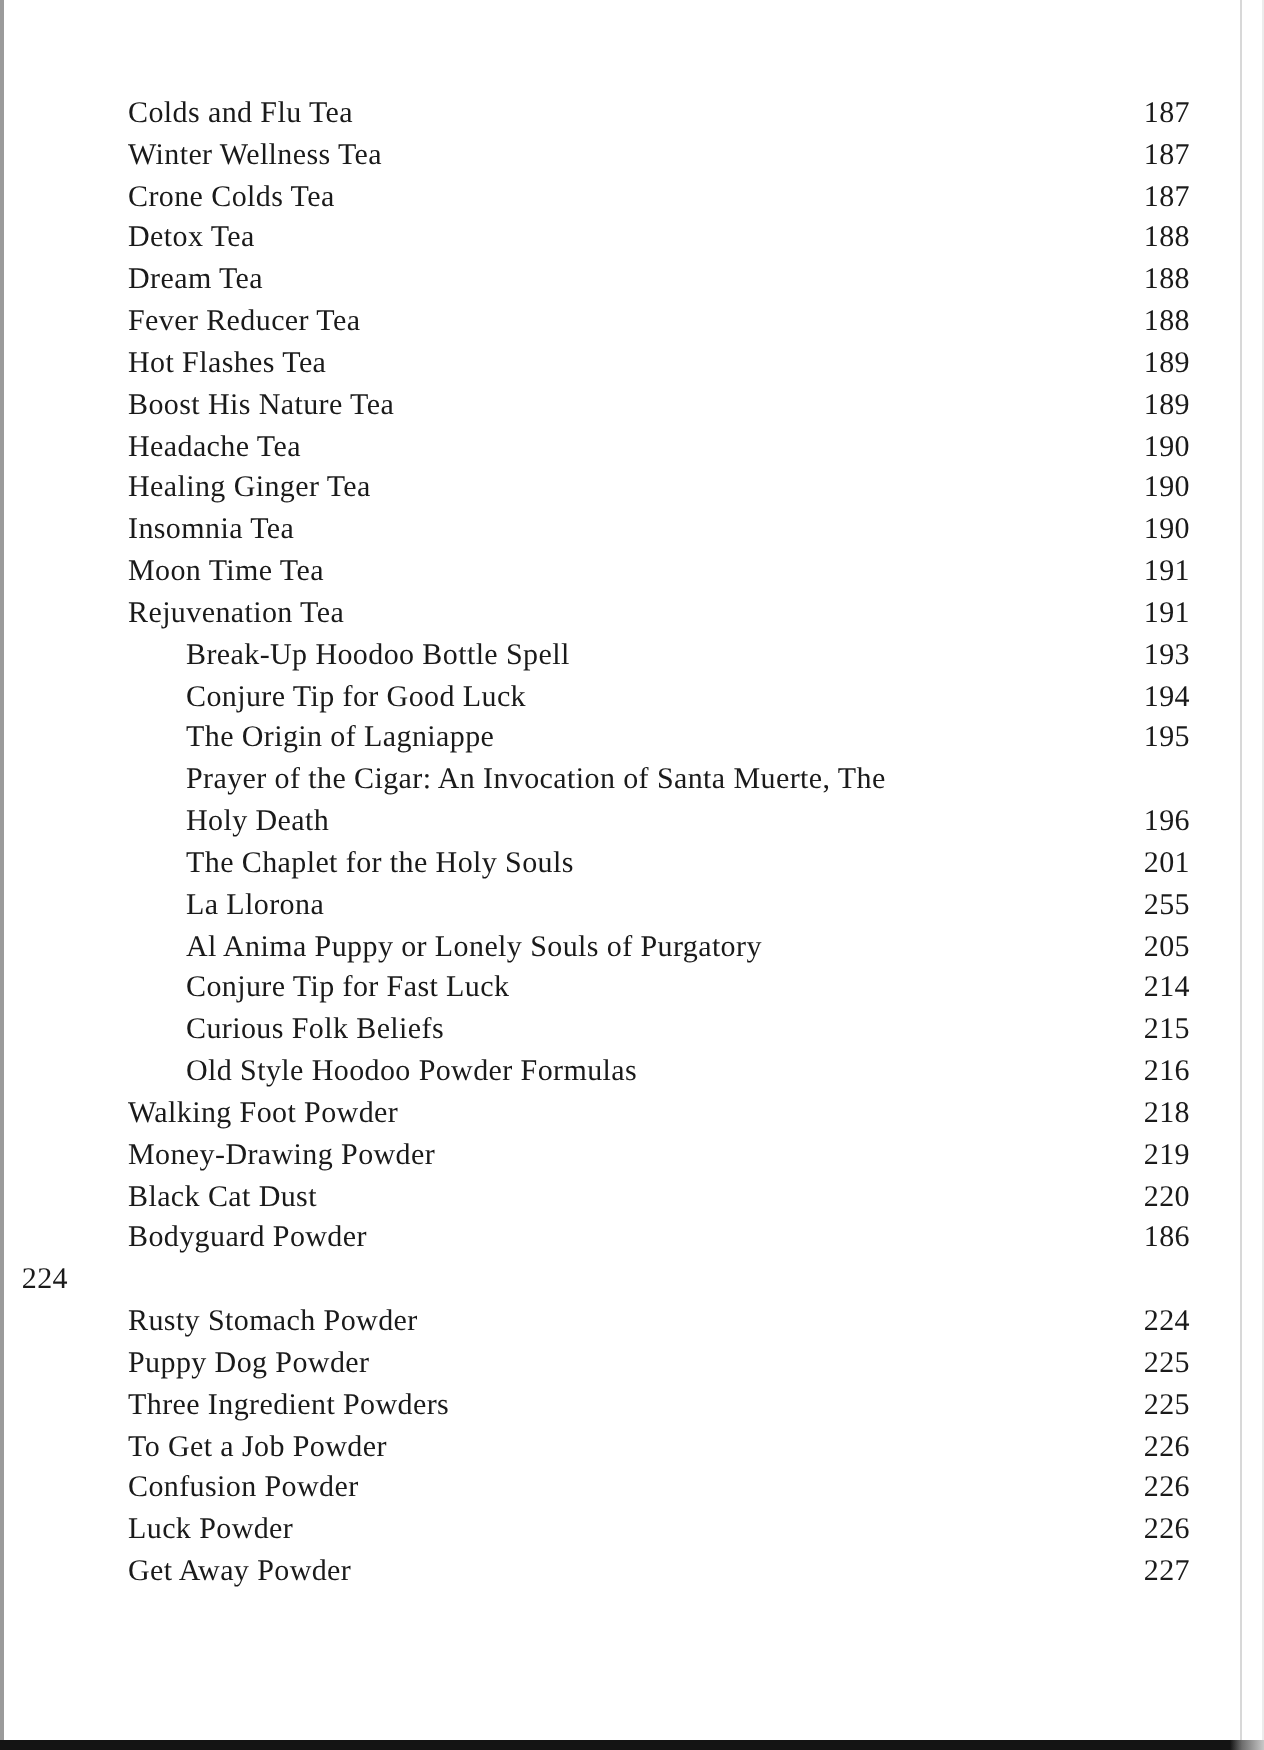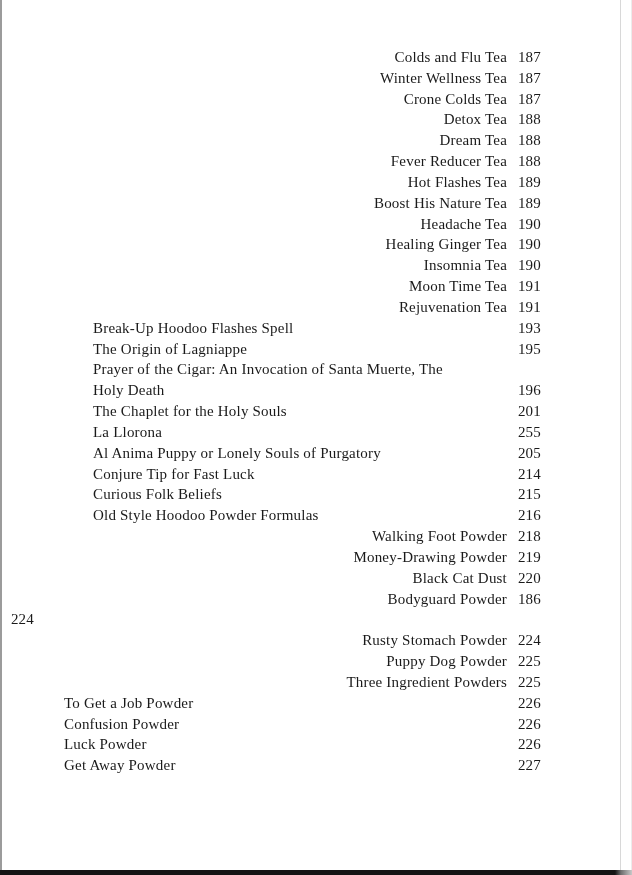--- a/index.html
+++ b/index.html
@@ -43,26 +43,26 @@
     font-size: 15px;
     line-height: 20.83px;
     letter-spacing: 0.2px;
   }
   .toc-row .title {
     flex: 1 1 auto;
     white-space: nowrap;
     overflow: hidden;
   }
   .toc-row.indent-1 .title { padding-left: 93px; }
-  .toc-row.indent-2 .title { padding-left: 64px; text-align: right; }
+  .toc-row.indent-2 .title { padding-left: 64px; }
   .toc-row.indent-3 .title { padding-left: 64px; }
   .toc-row .pagenum {
     flex: 0 0 auto;
     width: 34px;
-    margin-right: 91px;
+    margin-right: 37px;
     text-align: right;
   }
 </style>
 </head>
 <body>
 
 <div class="page">
   <div class="edge-left"></div>
   <div class="edge-right-line"></div>
   <div class="edge-right-outer"></div>
@@ -114,22 +114,26 @@
   </div>
       <div class="toc-row indent-2">
     <span class="title">Moon Time Tea</span>
     <span class="pagenum">191</span>
   </div>
       <div class="toc-row indent-2">
     <span class="title">Rejuvenation Tea</span>
     <span class="pagenum">191</span>
   </div>
       <div class="toc-row indent-1">
-    <span class="title">Break-Up Hoodoo Flashes Spell</span>
+    <span class="title">Break-Up Hoodoo Bottle Spell</span>
     <span class="pagenum">193</span>
+  </div>
+      <div class="toc-row indent-1">
+    <span class="title">Conjure Tip for Good Luck</span>
+    <span class="pagenum">194</span>
   </div>
       <div class="toc-row indent-1">
     <span class="title">The Origin of Lagniappe</span>
     <span class="pagenum">195</span>
   </div>
       <div class="toc-row indent-1">
     <span class="title">Prayer of the Cigar: An Invocation of Santa Muerte, The</span>
     <span class="pagenum"></span>
   </div>
       <div class="toc-row indent-1">

